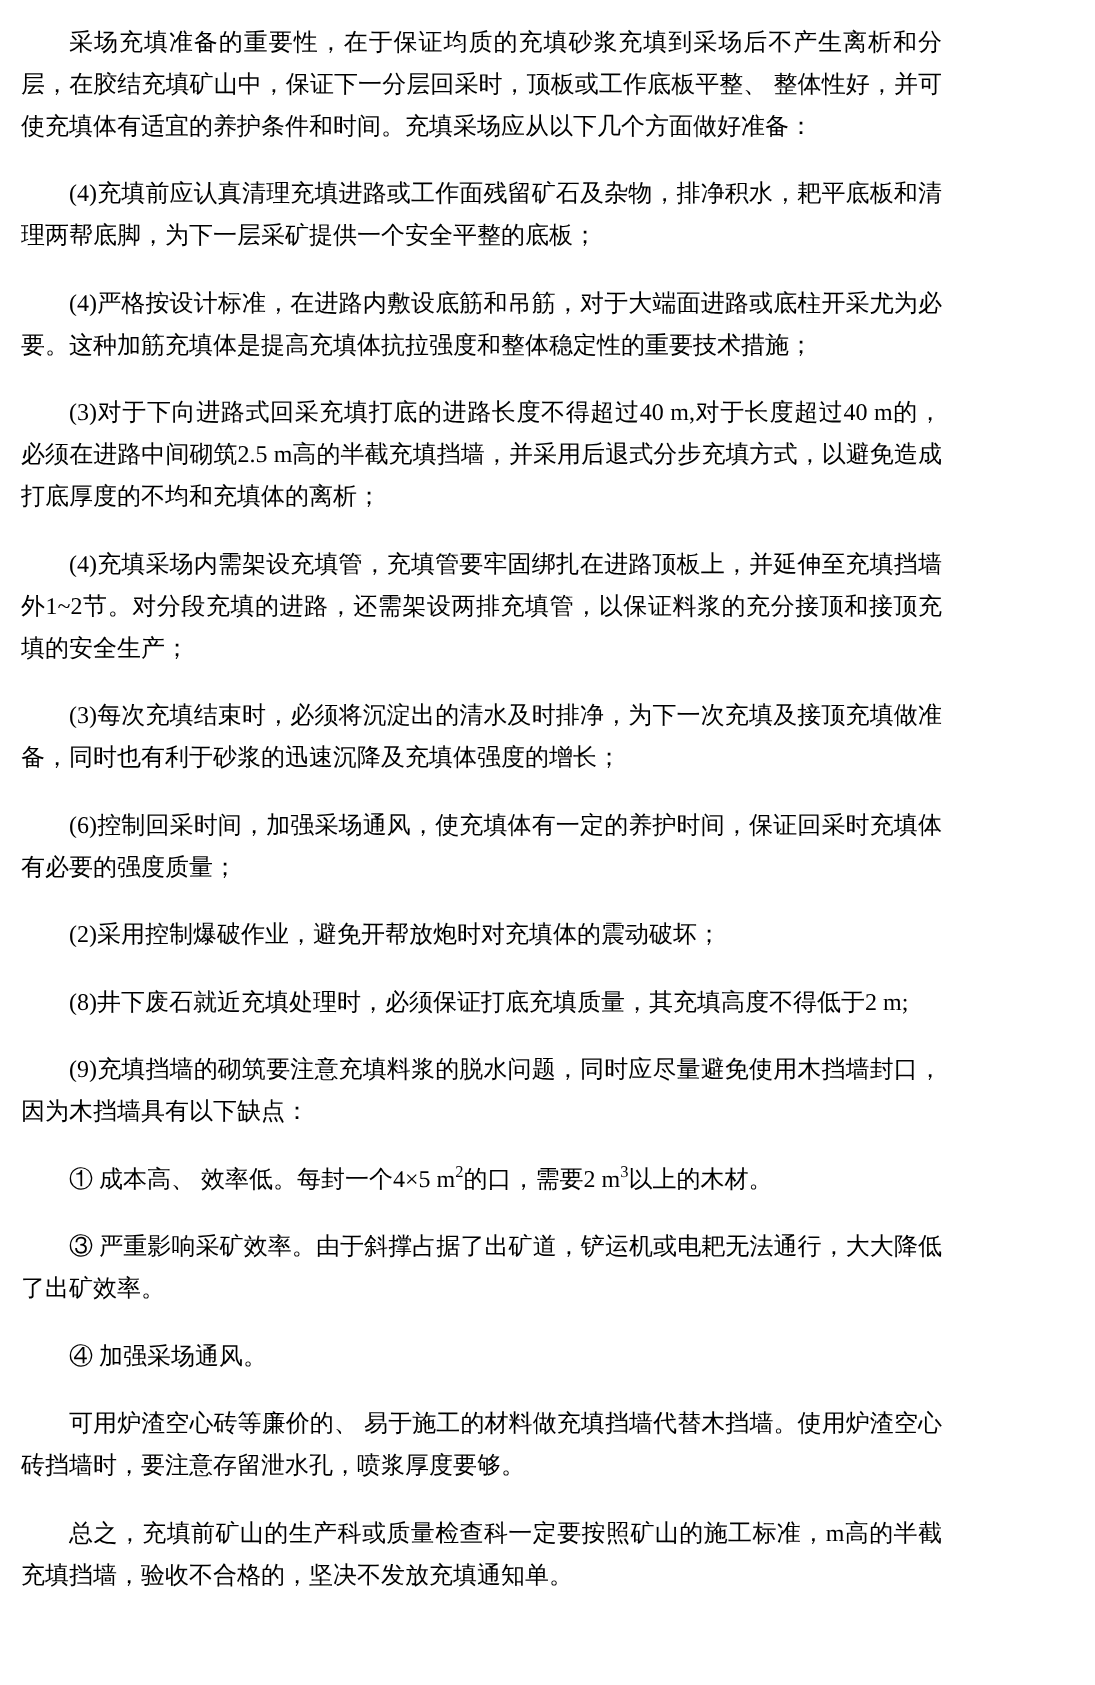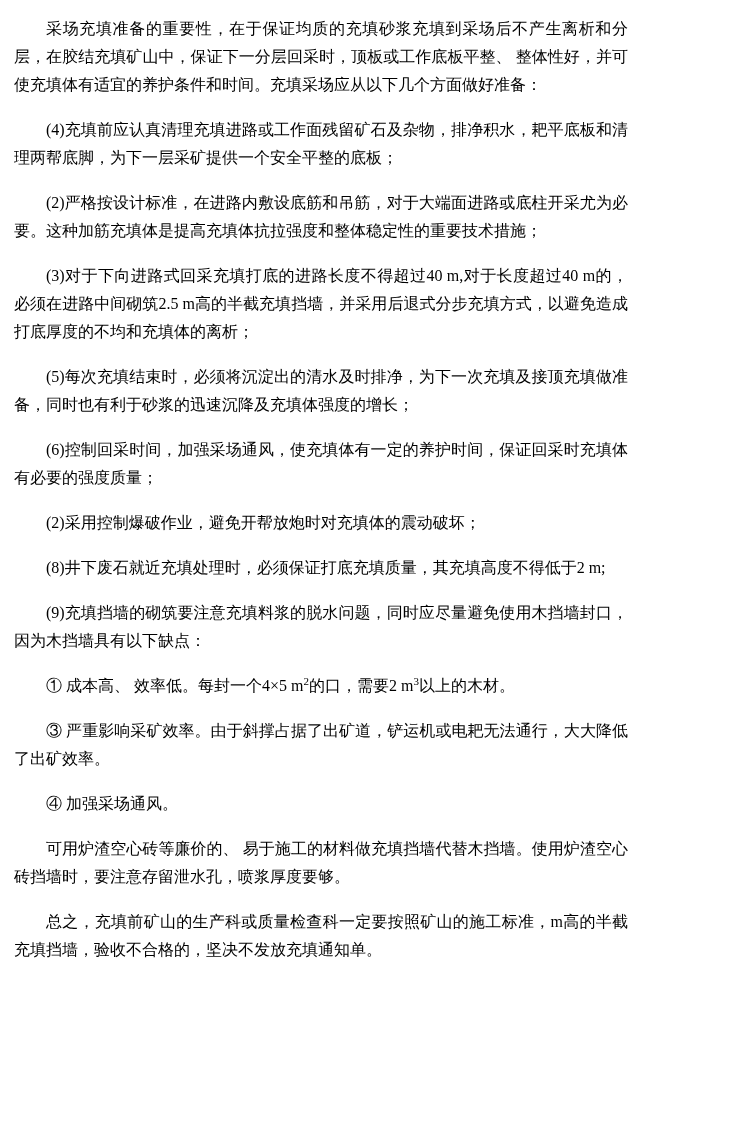--- a/index.html
+++ b/index.html
@@ -36,23 +36,24 @@
     vertical-align: super;
   }
 </style>
 </head>
 <body style="background: rgb(255, 255, 255);">
 
 <div class="page">
   <div class="doc" style="color: rgb(0, 0, 0);">
       <p class="para"><span>采场充填准备的重要性，在于保证均质的充填砂浆充填到采场后不产生离析和分层，在胶结充填矿山中，保证下一分层回采时，顶板或工作底板平整、 整体性好，并可使充填体有适宜的养护条件和时间。充填采场应从以下几个方面做好准备：</span></p>
       <p class="para"><span>(4)充填前应认真清理充填进路或工作面残留矿石及杂物，排净积水，耙平底板和清理两帮底脚，为下一层采矿提供一个安全平整的底板；</span></p>
-      <p class="para"><span>(2)严格按设计标准，在进路内敷设底筋和吊筋，对于大端面进路或底柱开采尤为必要。这种加筋充填体是提高充填体抗拉强度和整体稳定性的重要技术措施；</span></p>
+      <p class="para"><span>(4)严格按设计标准，在进路内敷设底筋和吊筋，对于大端面进路或底柱开采尤为必要。这种加筋充填体是提高充填体抗拉强度和整体稳定性的重要技术措施；</span></p>
       <p class="para"><span>(3)对于下向进路式回采充填打底的进路长度不得超过40 m,对于长度超过40 m的，必须在进路中间砌筑2.5 m高的半截充填挡墙，并采用后退式分步充填方式，以避免造成打底厚度的不均和充填体的离析；</span></p>
-      <p class="para"><span>(5)每次充填结束时，必须将沉淀出的清水及时排净，为下一次充填及接顶充填做准备，同时也有利于砂浆的迅速沉降及充填体强度的增长；</span></p>
+      <p class="para"><span>(4)充填采场内需架设充填管，充填管要牢固绑扎在进路顶板上，并延伸至充填挡墙外1~2节。对分段充填的进路，还需架设两排充填管，以保证料浆的充分接顶和接顶充填的安全生产；</span></p>
+      <p class="para"><span>(3)每次充填结束时，必须将沉淀出的清水及时排净，为下一次充填及接顶充填做准备，同时也有利于砂浆的迅速沉降及充填体强度的增长；</span></p>
       <p class="para"><span>(6)控制回采时间，加强采场通风，使充填体有一定的养护时间，保证回采时充填体有必要的强度质量；</span></p>
       <p class="para"><span>(2)采用控制爆破作业，避免开帮放炮时对充填体的震动破坏；</span></p>
       <p class="para"><span>(8)井下废石就近充填处理时，必须保证打底充填质量，其充填高度不得低于2 m;</span></p>
       <p class="para"><span>(9)充填挡墙的砌筑要注意充填料浆的脱水问题，同时应尽量避免使用木挡墙封口，因为木挡墙具有以下缺点：</span></p>
       <p class="para"><span>① 成本高、 效率低。每封一个4×5 m</span><sup>2</sup><span>的口，需要2 m</span><sup>3</sup><span>以上的木材。</span></p>
       <p class="para"><span>③ 严重影响采矿效率。由于斜撑占据了出矿道，铲运机或电耙无法通行，大大降低了出矿效率。</span></p>
       <p class="para"><span>④ 加强采场通风。</span></p>
       <p class="para"><span>可用炉渣空心砖等廉价的、 易于施工的材料做充填挡墙代替木挡墙。使用炉渣空心砖挡墙时，要注意存留泄水孔，喷浆厚度要够。</span></p>
       <p class="para"><span>总之，充填前矿山的生产科或质量检查科一定要按照矿山的施工标准，m高的半截充填挡墙，验收不合格的，坚决不发放充填通知单。</span></p>
     </div>

